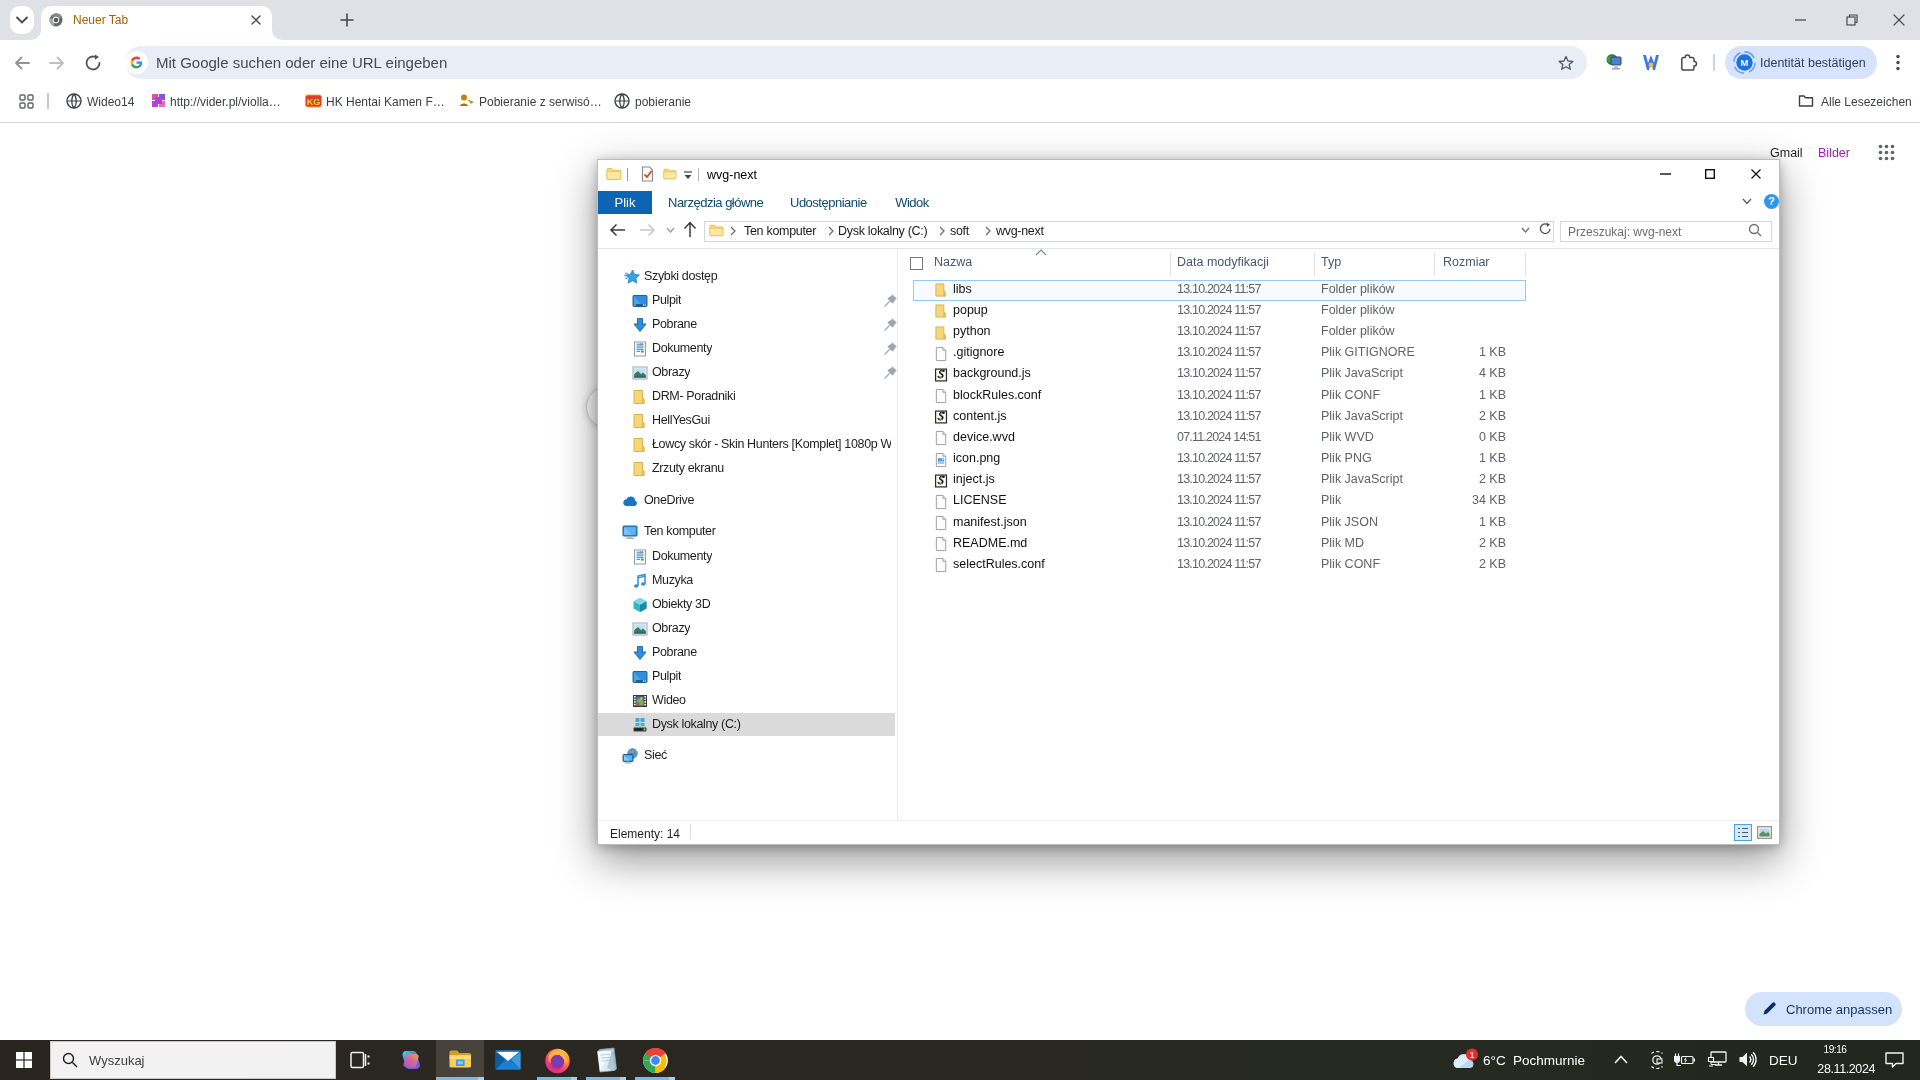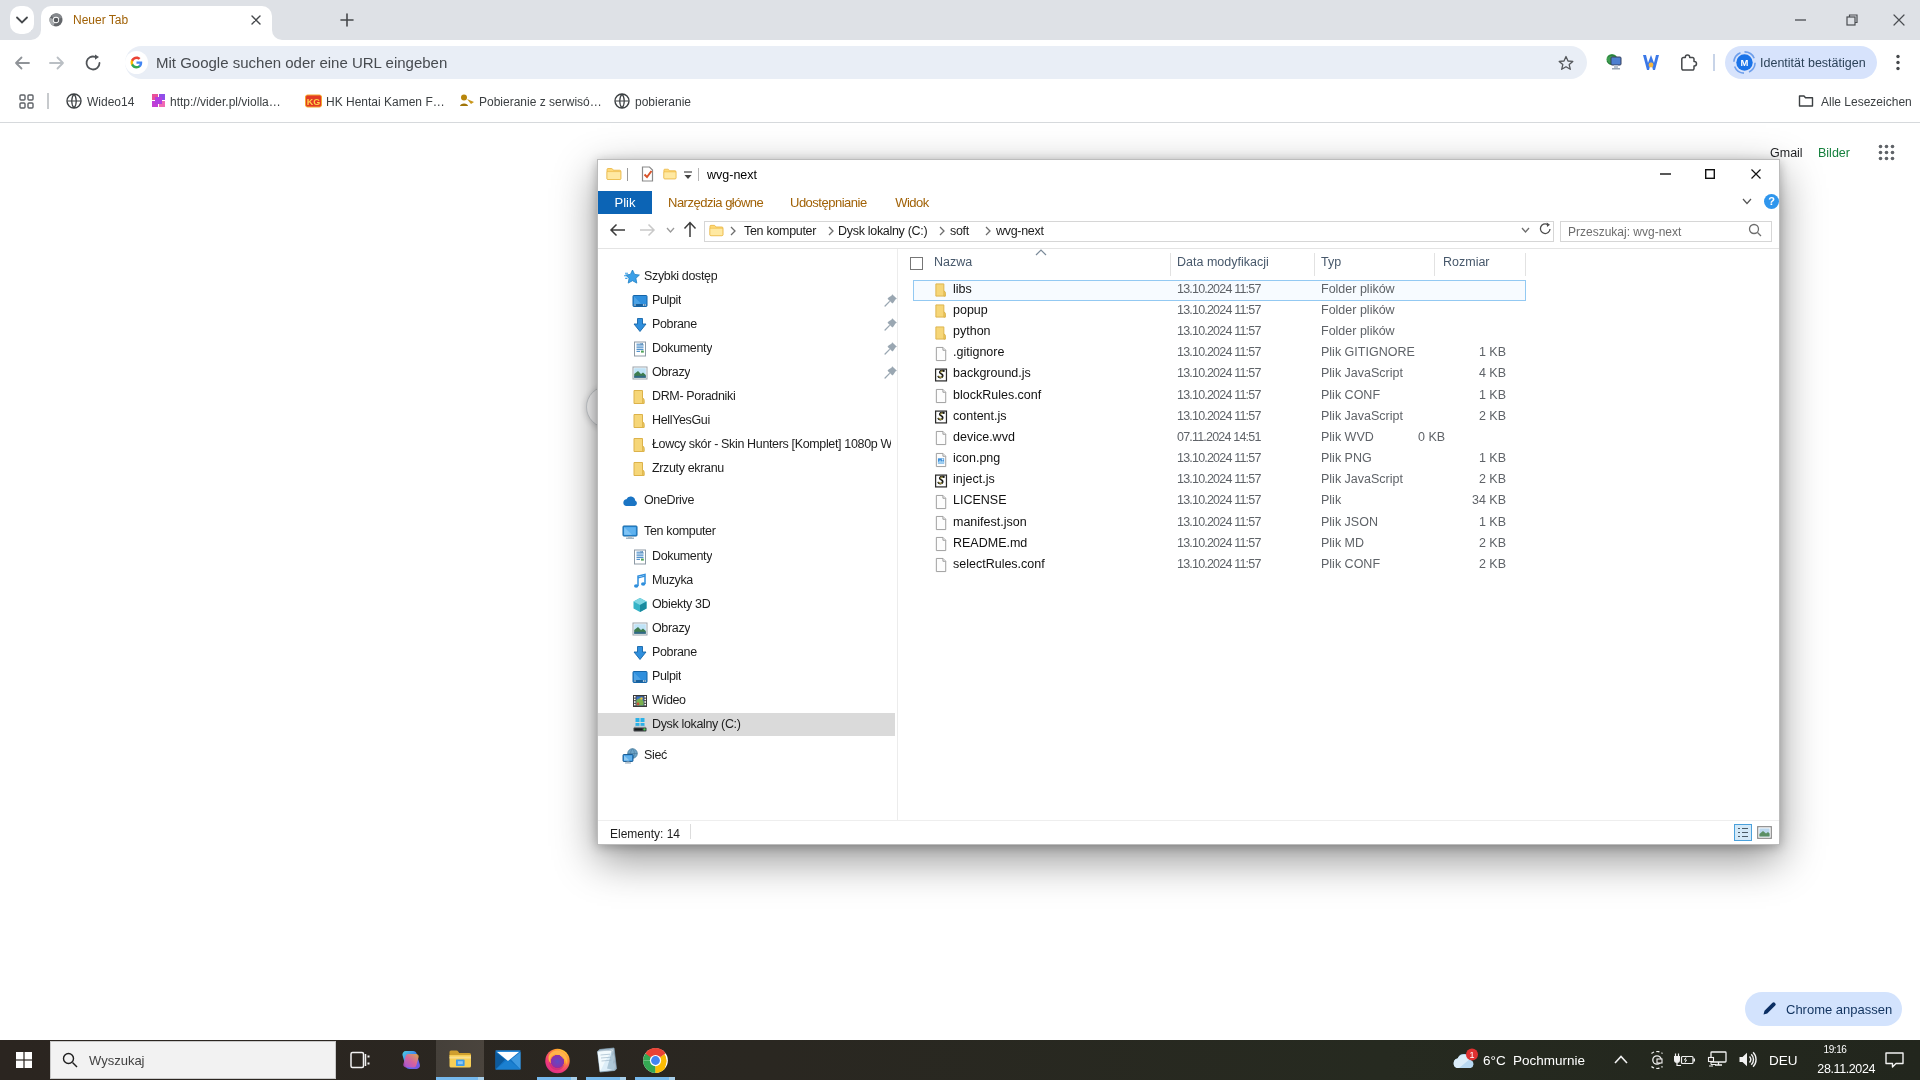--- a/index.html
+++ b/index.html
@@ -21,21 +21,21 @@
 #bookbar { left:0; top:85px; width:1920px; height:37px; background:#fff; }
 #pageline { left:0; top:122px; width:1920px; height:1px; background:#d6d9dc; }
 #ntp { left:0; top:123px; width:1920px; height:917px; background:#fff; }
 .bktxt { font-size:12px; color:#3c4043; top:95px; white-space:nowrap; }
 
 #expwin { left:597px; top:159px; width:1183px; height:686px; background:#fff;
   border:1px solid #bcbcbc; box-shadow: 0 15px 40px rgba(0,0,0,.42), 0 2px 10px rgba(0,0,0,.25); }
 .exp { position:absolute; }
 #plik { left:0px; top:31px; width:54px; height:23px; background:#0c64b5; color:#fff;
   font-size:13px; text-align:center; line-height:23px; }
-.ribtab { top:31px; height:23px; font-size:13px; letter-spacing:-0.5px; color:#a16207; line-height:23px; white-space:nowrap; }
+.ribtab { top:31px; height:23px; font-size:13px; letter-spacing:-0.5px; color:#0c4a6e; line-height:23px; white-space:nowrap; }
 #toolrow-line { left:0; top:88px; width:1181px; height:1px; background:#e4e4e4; }
 .navbox { top:61px; height:21px; border:1px solid #d6d6d6; background:#fff; }
 #sidebar-sep { left:299px; top:89px; width:1px; height:572px; background:#ececec; }
 .side { font-size:12.5px; letter-spacing:-0.35px; color:#1e1e1e; white-space:nowrap;text-align:center; }
 .fl { font-size:12.5px; color:#111; white-space:nowrap; }
 .fc { font-size:12.5px; color:#5f6368; white-space:nowrap; } .fd { letter-spacing:-0.8px; }
 .hdr { font-size:12.5px; color:#47586b; white-space:nowrap; }
 #statusline { left:0; top:660px; width:1181px; height:1px; background:#eee; }
 
 #taskbar { left:0; top:1040px; width:1920px; height:40px;
@@ -187,21 +187,21 @@
     <circle cx="8" cy="8" r="7" fill="none" stroke="#3c4043" stroke-width="1.4"></circle>
     <path d="M1.5 8 H14.5 M8 1.2 C5 4 5 12 8 14.8 M8 1.2 C11 4 11 12 8 14.8" stroke="#3c4043" stroke-width="1.2" fill="none"></path>
   </svg>
 <div class="abs bktxt" style="left:635px">pobieranie</div>
 <svg class="abs" style="left:1798px;top:93px" width="16" height="16" viewBox="0 0 16 16">
     <path d="M1.5 3 H6 L7.5 4.8 H14.5 V13 H1.5 Z" fill="none" stroke="#3c4043" stroke-width="1.4" stroke-linejoin="round"></path>
   </svg>
 <div class="abs bktxt" style="left:1821px">Alle Lesezeichen</div>
 
 <div class="abs" style="left:1770px;top:146px;font-size:12.5px;color:#1f2023">Gmail</div>
-<div class="abs" style="left:1818px;top:146px;font-size:12.5px;color:#15803d">Bilder</div>
+<div class="abs" style="left:1818px;top:146px;font-size:12.5px;color:#a21caf">Bilder</div>
 <svg class="abs" style="left:1877px;top:143px" width="19" height="19" viewBox="0 0 19 19">
     <g fill="#5f6368">
       <circle cx="3.5" cy="3.5" r="1.8"></circle>
       <circle cx="9.5" cy="3.5" r="1.8"></circle>
       <circle cx="15.5" cy="3.5" r="1.8"></circle>
       <circle cx="3.5" cy="9.5" r="1.8"></circle>
       <circle cx="9.5" cy="9.5" r="1.8"></circle>
       <circle cx="15.5" cy="9.5" r="1.8"></circle>
       <circle cx="3.5" cy="15.5" r="1.8"></circle>
       <circle cx="9.5" cy="15.5" r="1.8"></circle>
@@ -579,21 +579,21 @@
 <div class="exp fl" style="left:355px;top:248.7px">content.js</div>
 <div class="exp fc fd" style="left:579px;top:248.7px">13.10.2024 11:57</div>
 <div class="exp fc" style="left:723px;top:248.7px">Plik JavaScript</div>
 <div class="exp fc" style="left:820px;top:248.7px;width:88px;text-align:right">2 KB</div>
 <svg class="exp" style="left:336px;top:270.4px" width="15" height="16" viewBox="0 0 16 16">
       <use href="#docfile"></use>
     </svg>
 <div class="exp fl" style="left:355px;top:269.9px">device.wvd</div>
 <div class="exp fc fd" style="left:579px;top:269.9px">07.11.2024 14:51</div>
 <div class="exp fc" style="left:723px;top:269.9px">Plik WVD</div>
-<div class="exp fc" style="left:820px;top:269.9px;width:88px;text-align:left">0 KB</div>
+<div class="exp fc" style="left:820px;top:269.9px;width:88px;text-align:right">0 KB</div>
 <svg class="exp" style="left:336px;top:291.6px" width="15" height="16" viewBox="0 0 16 16">
       <use href="#pngfile"></use>
     </svg>
 <div class="exp fl" style="left:355px;top:291.1px">icon.png</div>
 <div class="exp fc fd" style="left:579px;top:291.1px">13.10.2024 11:57</div>
 <div class="exp fc" style="left:723px;top:291.1px">Plik PNG</div>
 <div class="exp fc" style="left:820px;top:291.1px;width:88px;text-align:right">1 KB</div>
 <svg class="exp" style="left:336px;top:312.7px" width="15" height="16" viewBox="0 0 16 16">
       <use href="#jsfile"></use>
     </svg>

